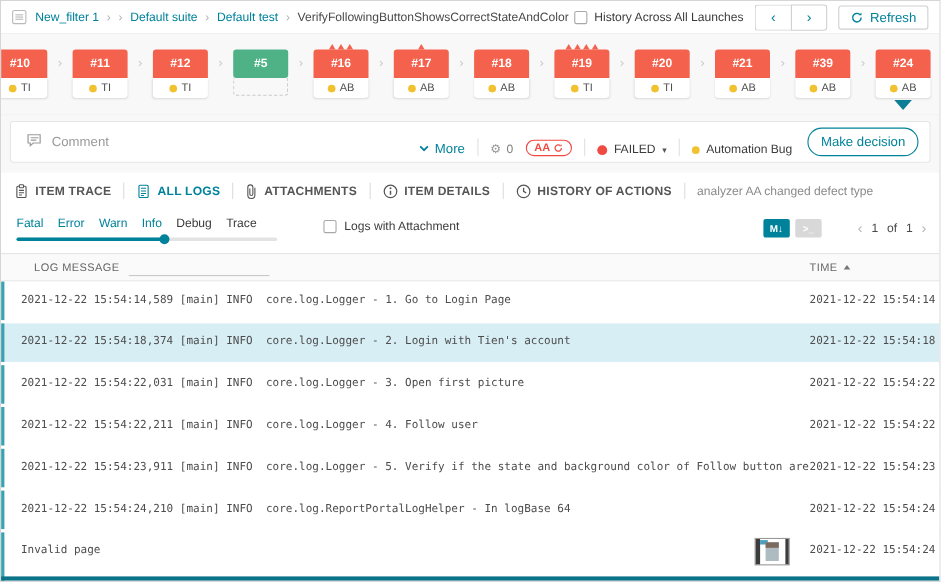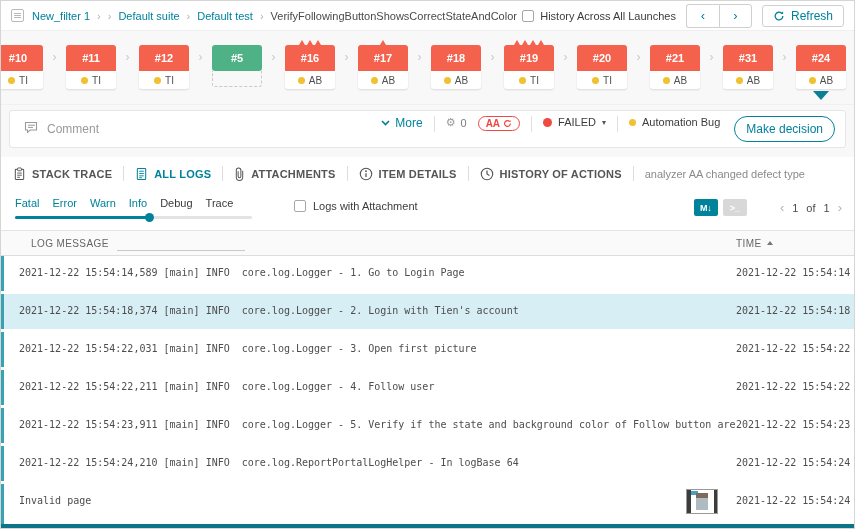--- a/index.html
+++ b/index.html
@@ -37,21 +37,21 @@
   .h-item.passed .h-tile { background:var(--passed); border-radius:3px; }
   .h-badge { height:18px; background:#fff; border-radius:0 0 3px 3px; box-shadow:0 1px 2px rgba(0,0,0,.12); display:flex; align-items:center; justify-content:center; gap:4px; font-size:10px; color:#4f4f4f; }
   .h-badge.empty { background:transparent; box-shadow:none; border:1px dashed #c9c9c9; border-top:none; border-radius:0 0 3px 3px; height:16px; }
   .dot { width:7px; height:7px; border-radius:50%; background:var(--yellow); flex:none; }
   .h-pointer { margin:2px auto 0; width:0; height:0; border-left:8px solid transparent; border-right:8px solid transparent; border-top:9px solid #0d7f95; }
 
   
   .comment-zone { background:#f8f8f8; padding:5px 8px 9px; }
   .comment-bar { background:#fff; border:1px solid #e6e6e6; border-radius:3px; height:38px; display:flex; align-items:center; padding:0 10px 0 14px; }
   .c-left { display:flex; align-items:center; gap:9px; color:#9a9a9a; font-size:12px; flex:1; cursor:text; }
-  .c-right { display:flex; align-items:flex-start; gap:11px; }
+  .c-right { display:flex; align-items:flex-end; gap:11px; }
   .more-link { display:flex; align-items:center; gap:5px; color:var(--accent); font-size:12px; cursor:pointer; }
   .vdiv { width:1px; height:16px; background:#e0e0e0; }
   .stat { display:flex; align-items:center; gap:5px; font-size:11px; color:#7c7c7c; }
   .gear { font-size:11px; color:#9a9a9a; }
   .aa-pill { display:flex; align-items:center; gap:3px; border:1px solid var(--red); color:var(--red); border-radius:9px; font-size:10px; font-weight:bold; padding:1px 7px; cursor:pointer; }
   .status-dd { display:flex; align-items:center; gap:6px; font-size:11px; font-weight:normal; color:#3c3c3c; cursor:pointer; }
   .status-dot { width:9px; height:9px; border-radius:50%; background:var(--red); }
   .caret { color:#555; font-size:8px; }
   .defect-tag { display:flex; align-items:center; gap:6px; font-size:11px; color:#3c3c3c; }
   .decision-btn { border:1px solid var(--accent); color:var(--accent); background:#fff; border-radius:13px; font-size:12px; padding:5px 11px; cursor:pointer; margin-left:3px; }
@@ -242,21 +242,21 @@
           <div class="h-marks"></div>
           <div class="h-tile">#21</div>
           <div class="h-badge">
             <span class="dot"></span>
             <span>AB</span>
           </div>
         </div>
         <div class="h-sep">›</div>
         <div class="h-item failed">
           <div class="h-marks"></div>
-          <div class="h-tile">#31</div>
+          <div class="h-tile">#39</div>
           <div class="h-badge">
             <span class="dot"></span>
             <span>AB</span>
           </div>
         </div>
         <div class="h-sep">›</div>
         <div class="h-item failed">
           <div class="h-marks"></div>
           <div class="h-tile">#24</div>
           <div class="h-badge">
@@ -314,21 +314,21 @@
 
   <nav class="tabs">
       <span class="tab">
         <span>
           <svg width="13" height="14" viewBox="0 0 14 15">
             <rect x="2.5" y="2.5" width="9" height="11" rx="1" fill="none" stroke="currentColor" stroke-width="1.1"></rect>
             <rect x="5" y="1" width="4" height="3" rx=".5" fill="#fff" stroke="currentColor" stroke-width="1"></rect>
             <path d="M4.5 6.5h5M4.5 8.8h5M4.5 11h3" stroke="currentColor" stroke-width="1" fill="none"></path>
           </svg>
         </span>
-        <span>STACK TRACE</span>
+        <span>ITEM TRACE</span>
       </span>
       <span class="tab-div"></span>
       <span class="tab active">
         <span>
           <svg width="13" height="14" viewBox="0 0 14 15">
             <rect x="2.5" y="1.5" width="9" height="12" rx="1" fill="none" stroke="currentColor" stroke-width="1.1"></rect>
             <path d="M4.5 4.5h5M4.5 7h5M4.5 9.5h5M4.5 11.5h3" stroke="currentColor" stroke-width="1" fill="none"></path>
           </svg>
         </span>
         <span>ALL LOGS</span>

